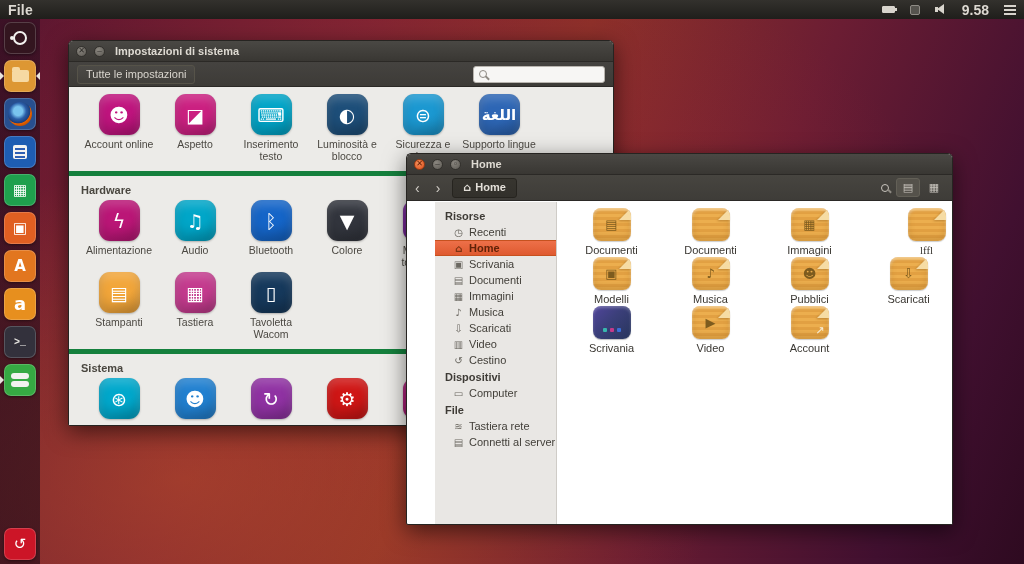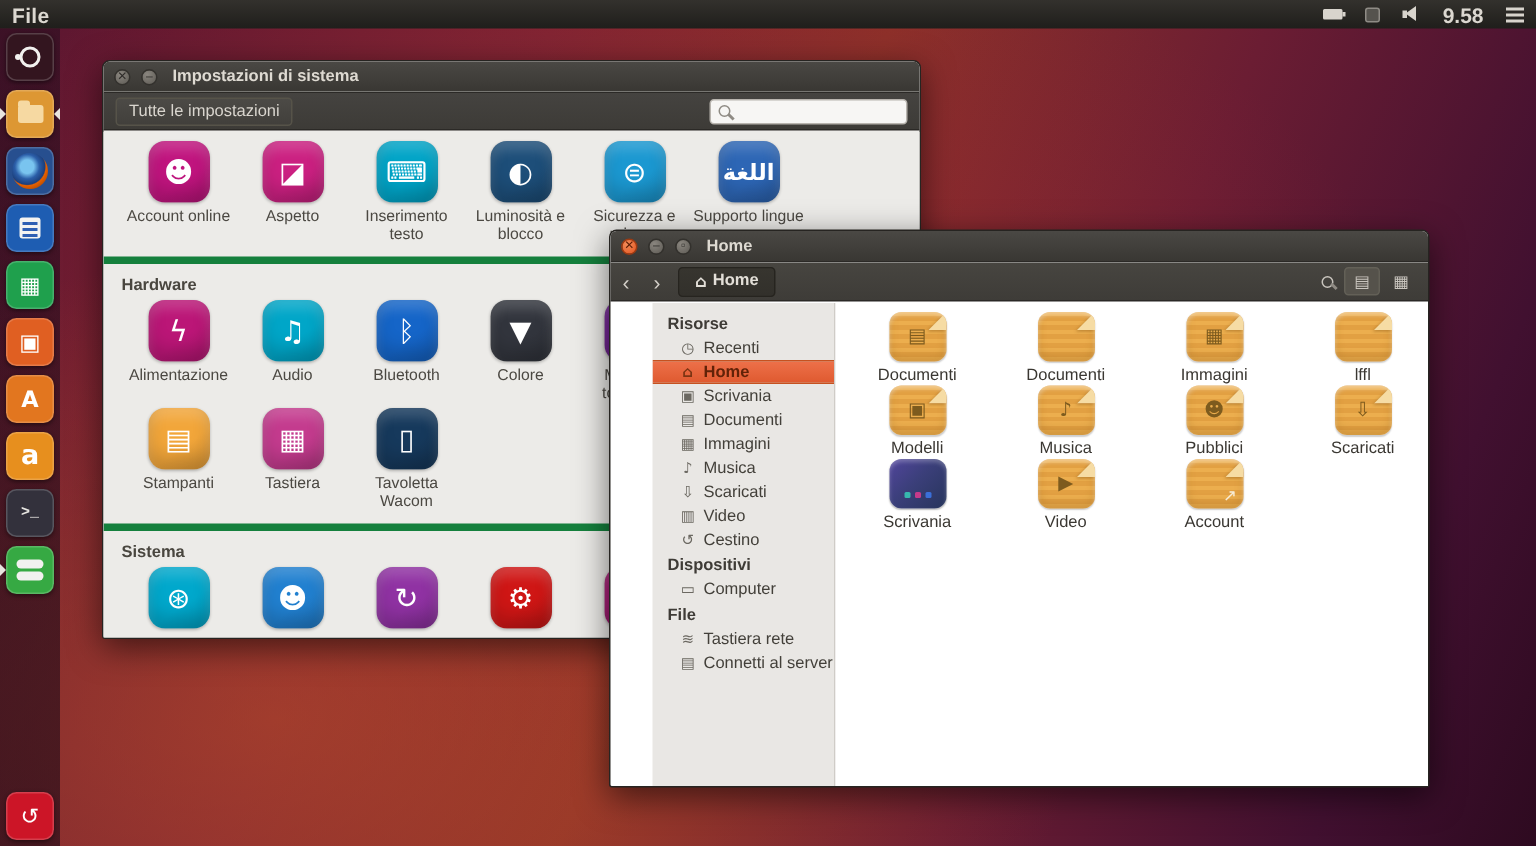--- a/index.html
+++ b/index.html
@@ -376,21 +376,21 @@
           <div class="file-cell" style="left: 104px; top: 6px;">
             <div class="folder"></div>
             <div class="file-label">Documenti</div>
           </div>
           <div class="file-cell" style="left: 203px; top: 6px;">
             <div class="folder">
               <span class="emblem">▦</span>
             </div>
             <div class="file-label">Immagini</div>
           </div>
-          <div class="file-cell" style="left: 302px; top: 6px;">
+          <div class="file-cell" style="left: 320px; top: 6px; font-family: Liberation Serif, serif;">
             <div class="folder"></div>
             <div class="file-label">lffl</div>
           </div>
           <div class="file-cell" style="left: 5px; top: 55px;">
             <div class="folder">
               <span class="emblem">▣</span>
             </div>
             <div class="file-label">Modelli</div>
           </div>
           <div class="file-cell" style="left: 104px; top: 55px;">

